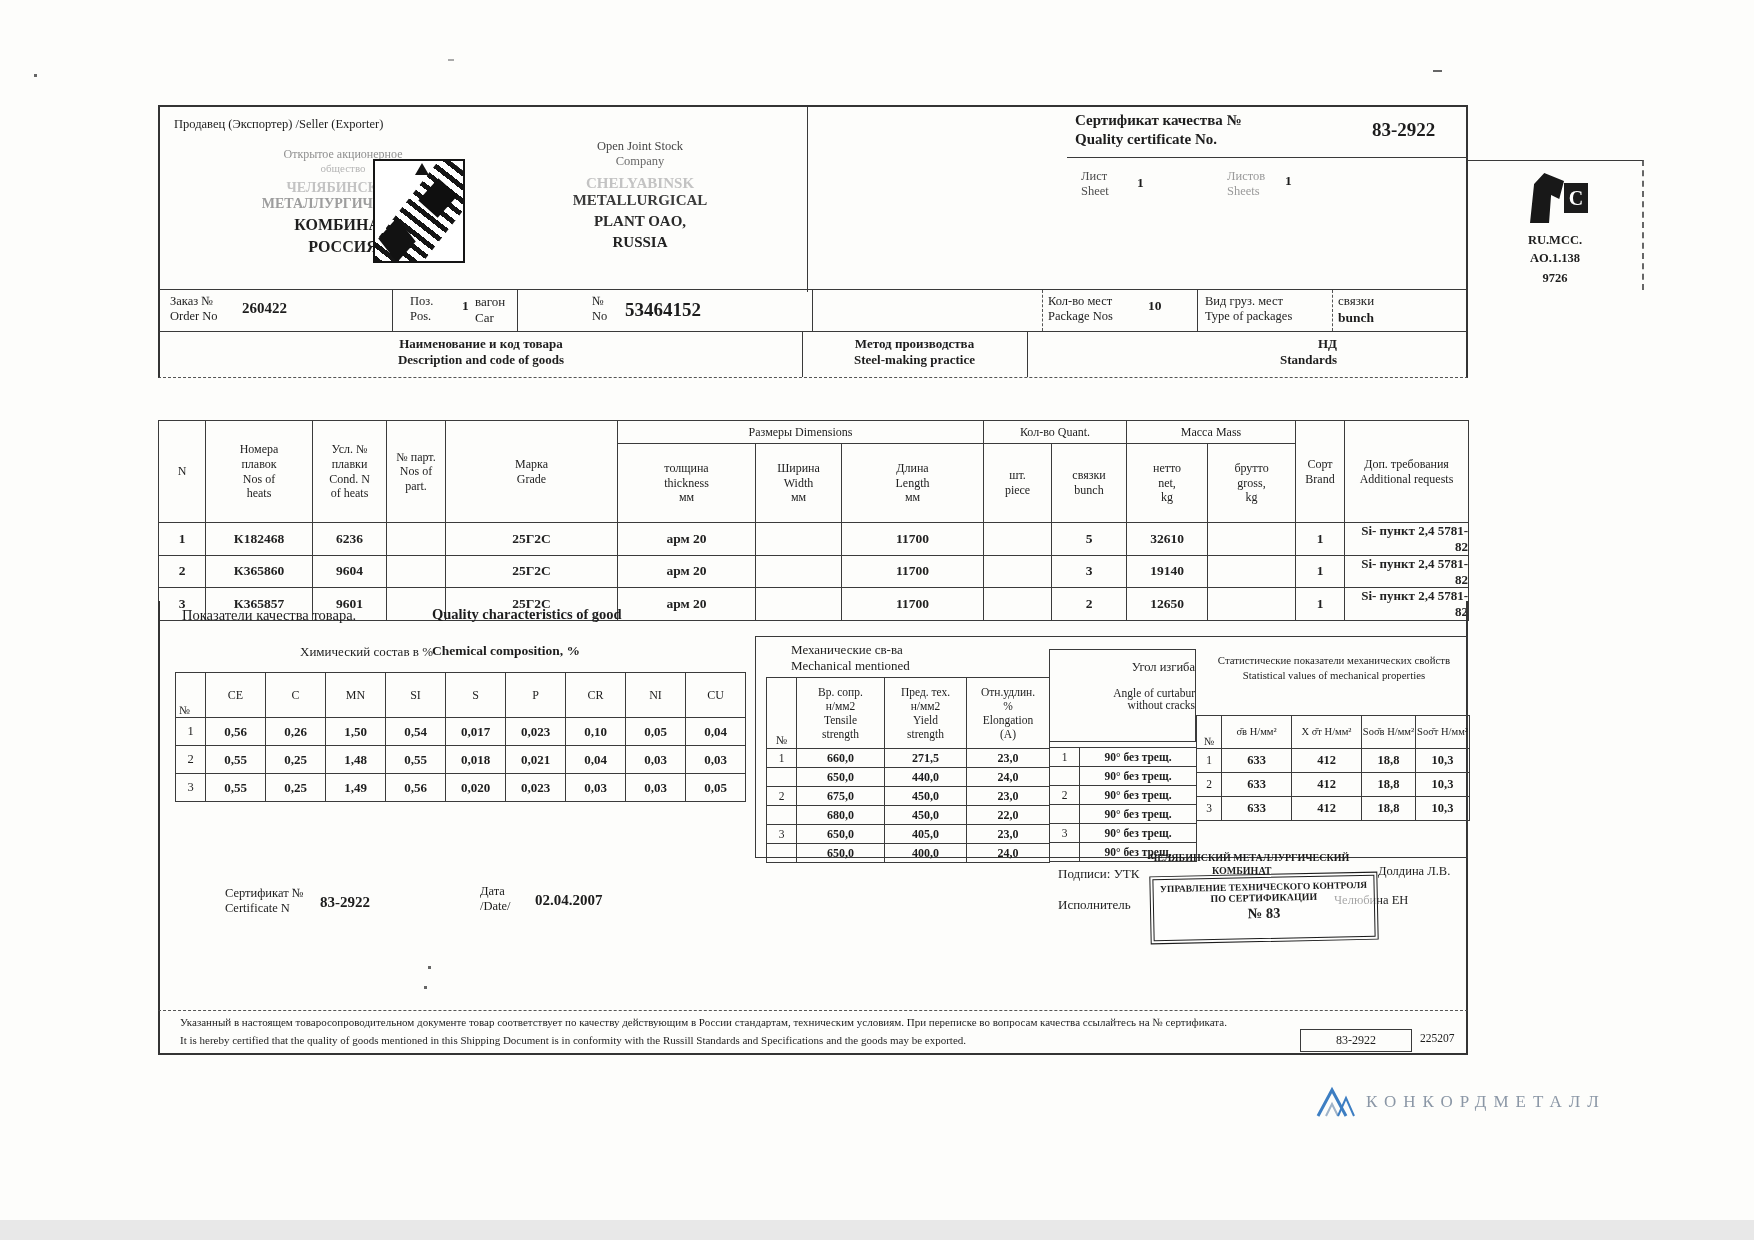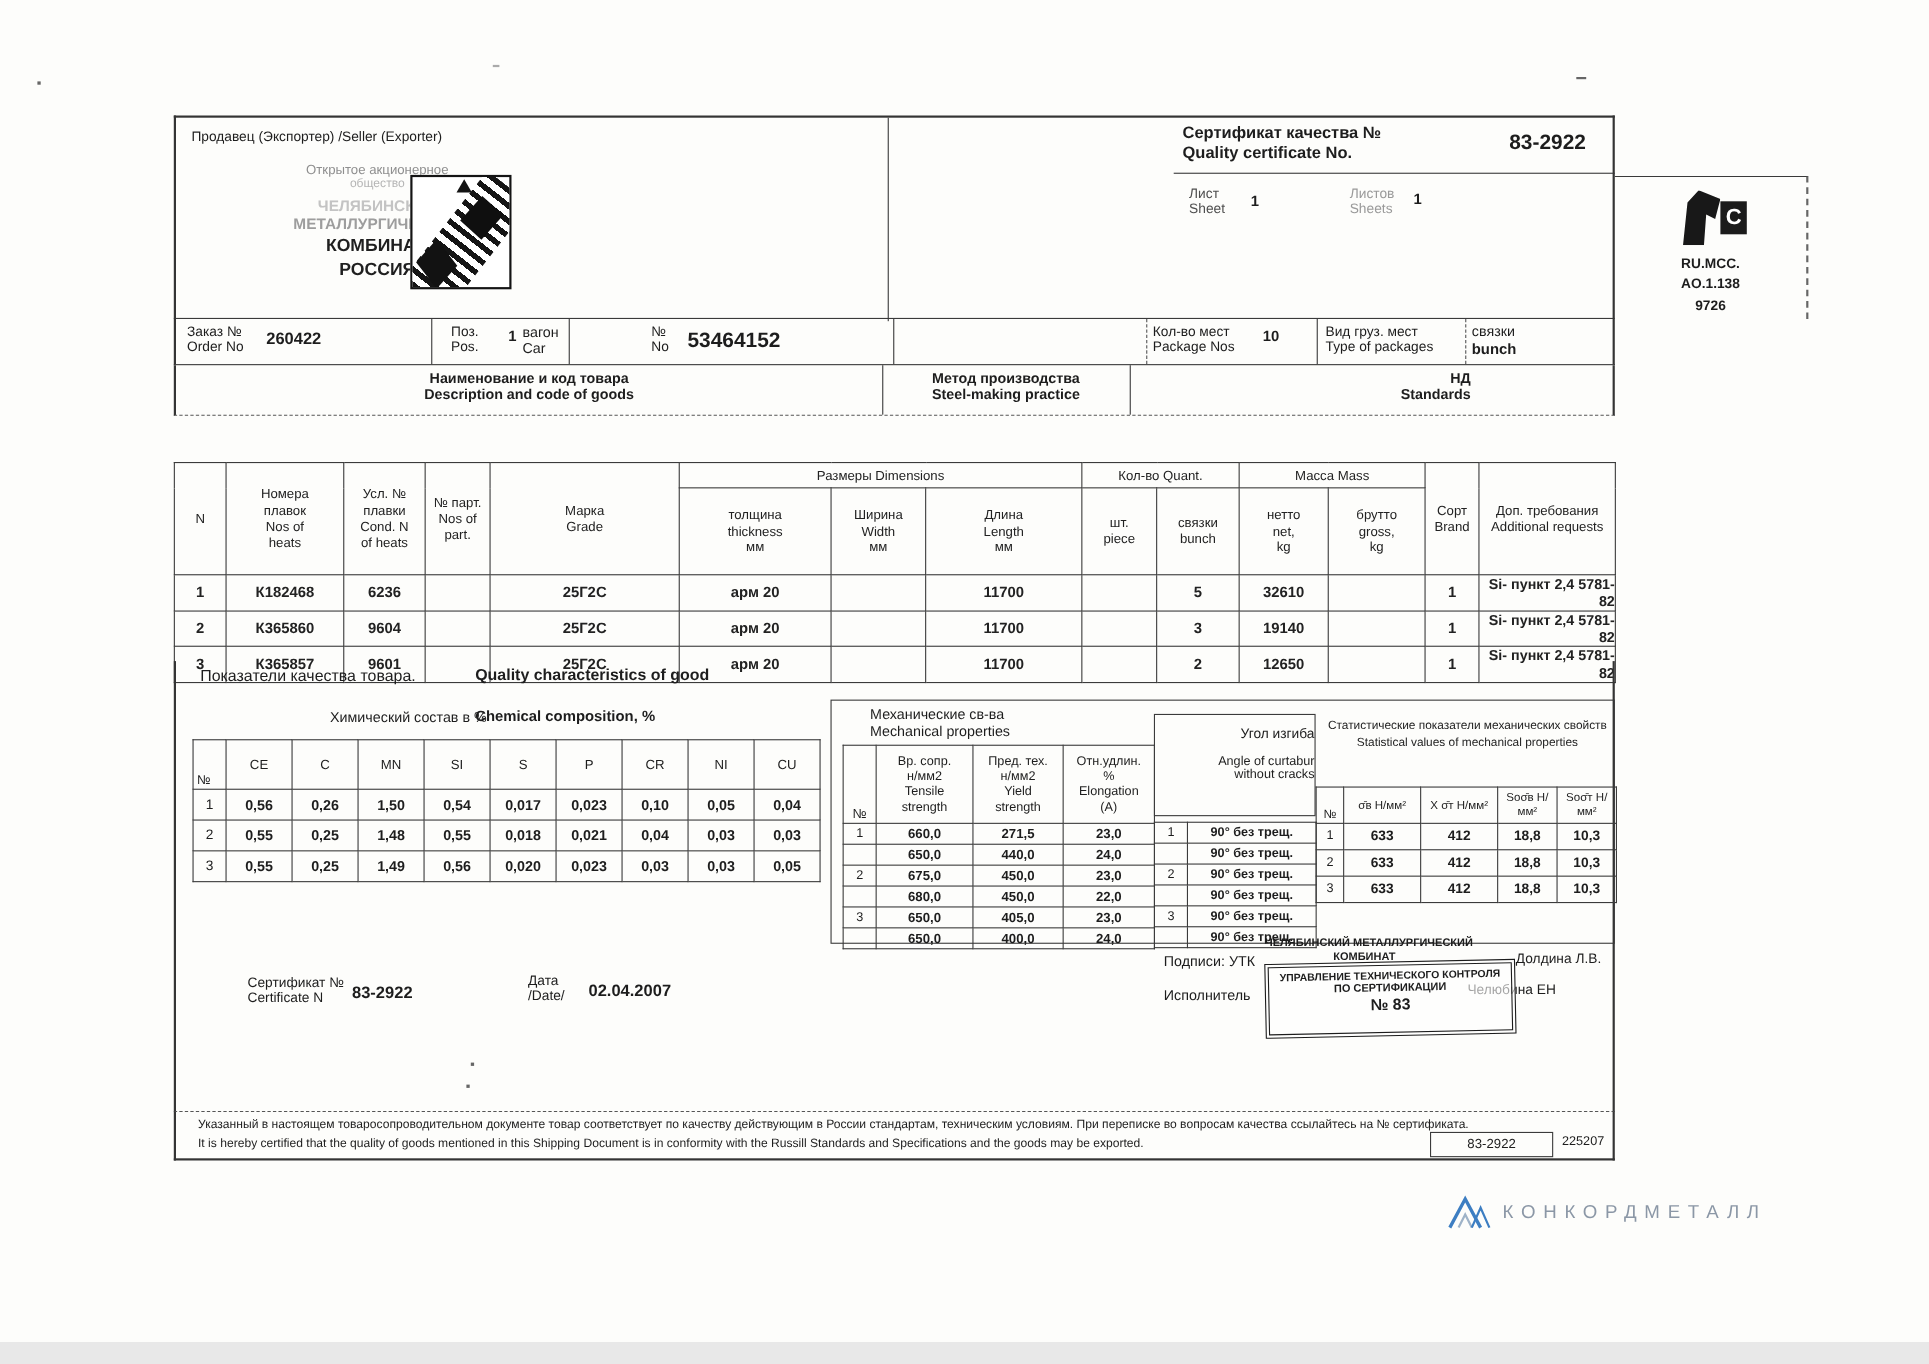--- a/index.html
+++ b/index.html
@@ -1,17 +1,17 @@
 <!DOCTYPE html>
 <html><head>
 <meta charset="utf-8">
 <style>
   html,body{margin:0;padding:0;background:#e8e8e8}
   #page{position:relative;width:1754px;height:1220px;background:#fdfdfb;
-        font-family:Liberation Sans, sans-serif;color:#1d1d1d;overflow:hidden}
+        font-family:Liberation Serif, serif;color:#1d1d1d;overflow:hidden}
   .a{position:absolute}
   .pre{white-space:pre-line}
   .b{font-weight:bold}
   .c{text-align:center}
   
   .seg{position:absolute;left:158px;width:1310px;border-left:2px solid #343434;border-right:2px solid #343434;box-sizing:border-box}
   #band{top:105px;height:185px;border-top:2px solid #343434;border-bottom:1.6px solid #3a3a3a}
   #orow{top:290px;height:42px;border-bottom:1.6px solid #3a3a3a}
   #dband{top:332px;height:46px;border-bottom:1.6px dashed #555}
   #grow{top:378px;height:42px}
@@ -83,20 +83,28 @@
         <div class="fade4 b" style="font-size:14px">МЕТАЛЛУРГИЧЕСКИЙ</div>
         <div class="b" style="font-size:16px;margin-top:4px;color:#1f1f1f">КОМБИНАТ,</div>
         <div class="b" style="font-size:16px;margin-top:4px;color:#1f1f1f">РОССИЯ</div>
       </div>
       <div class="a" id="chmk">
         <div class="chmk-tri"></div>
         <div class="chmk-stripes"></div>
         <div class="chmk-blob1"></div>
         <div class="chmk-blob2"></div>
       </div>
+      <div class="a c" style="left:320px;top:32px;width:320px">
+        <div style="font-size:12.5px;color:#474747">Open Joint Stock</div>
+        <div style="font-size:12.5px;color:#6a6a6a">Company</div>
+        <div class="b fade3" style="font-size:15px;margin-top:6px">CHELYABINSK</div>
+        <div class="b" style="font-size:15px;color:#3c3c3c">METALLURGICAL</div>
+        <div class="b" style="font-size:15px;margin-top:4px;color:#2a2a2a">PLANT OAO,</div>
+        <div class="b" style="font-size:15px;margin-top:4px;color:#222">RUSSIA</div>
+      </div>
     </div>
 
 
     <div class="a" style="left:907px;top:0;width:401px;height:185px">
       <div class="a" style="left:0;top:0;width:100%;height:50px;border-bottom:1.6px solid #3a3a3a">
         <div class="a b" style="left:8px;top:5px;font-size:15px">Сертификат качества №</div>
         <div class="a b" style="left:8px;top:24px;font-size:15px">Quality certificate No.</div>
         <div class="a b" style="left:305px;top:12px;font-size:19px">83-2922</div>
       </div>
       <div class="a pre" style="left:14px;top:62px;font-size:12.5px;color:#4f4f4f">Лист
@@ -338,21 +346,21 @@
       <td>0,023</td>
       <td>0,03</td>
       <td>0,03</td>
       <td>0,05</td>
     </tr>
   </tbody>
     </table>
 
   <div class="a" id="mechwrap">
     <div class="a pre" style="left:35px;top:5px;font-size:13px">Механические  св-ва
-Mechanical properties</div>
+Mechanical mentioned</div>
 
     <table id="mechtable">
       <colgroup>
           <col style="width:30px">
           <col style="width:88px">
           <col style="width:82px">
           <col style="width:83px">
         </colgroup>
       <tbody>
           <tr class="hr">

